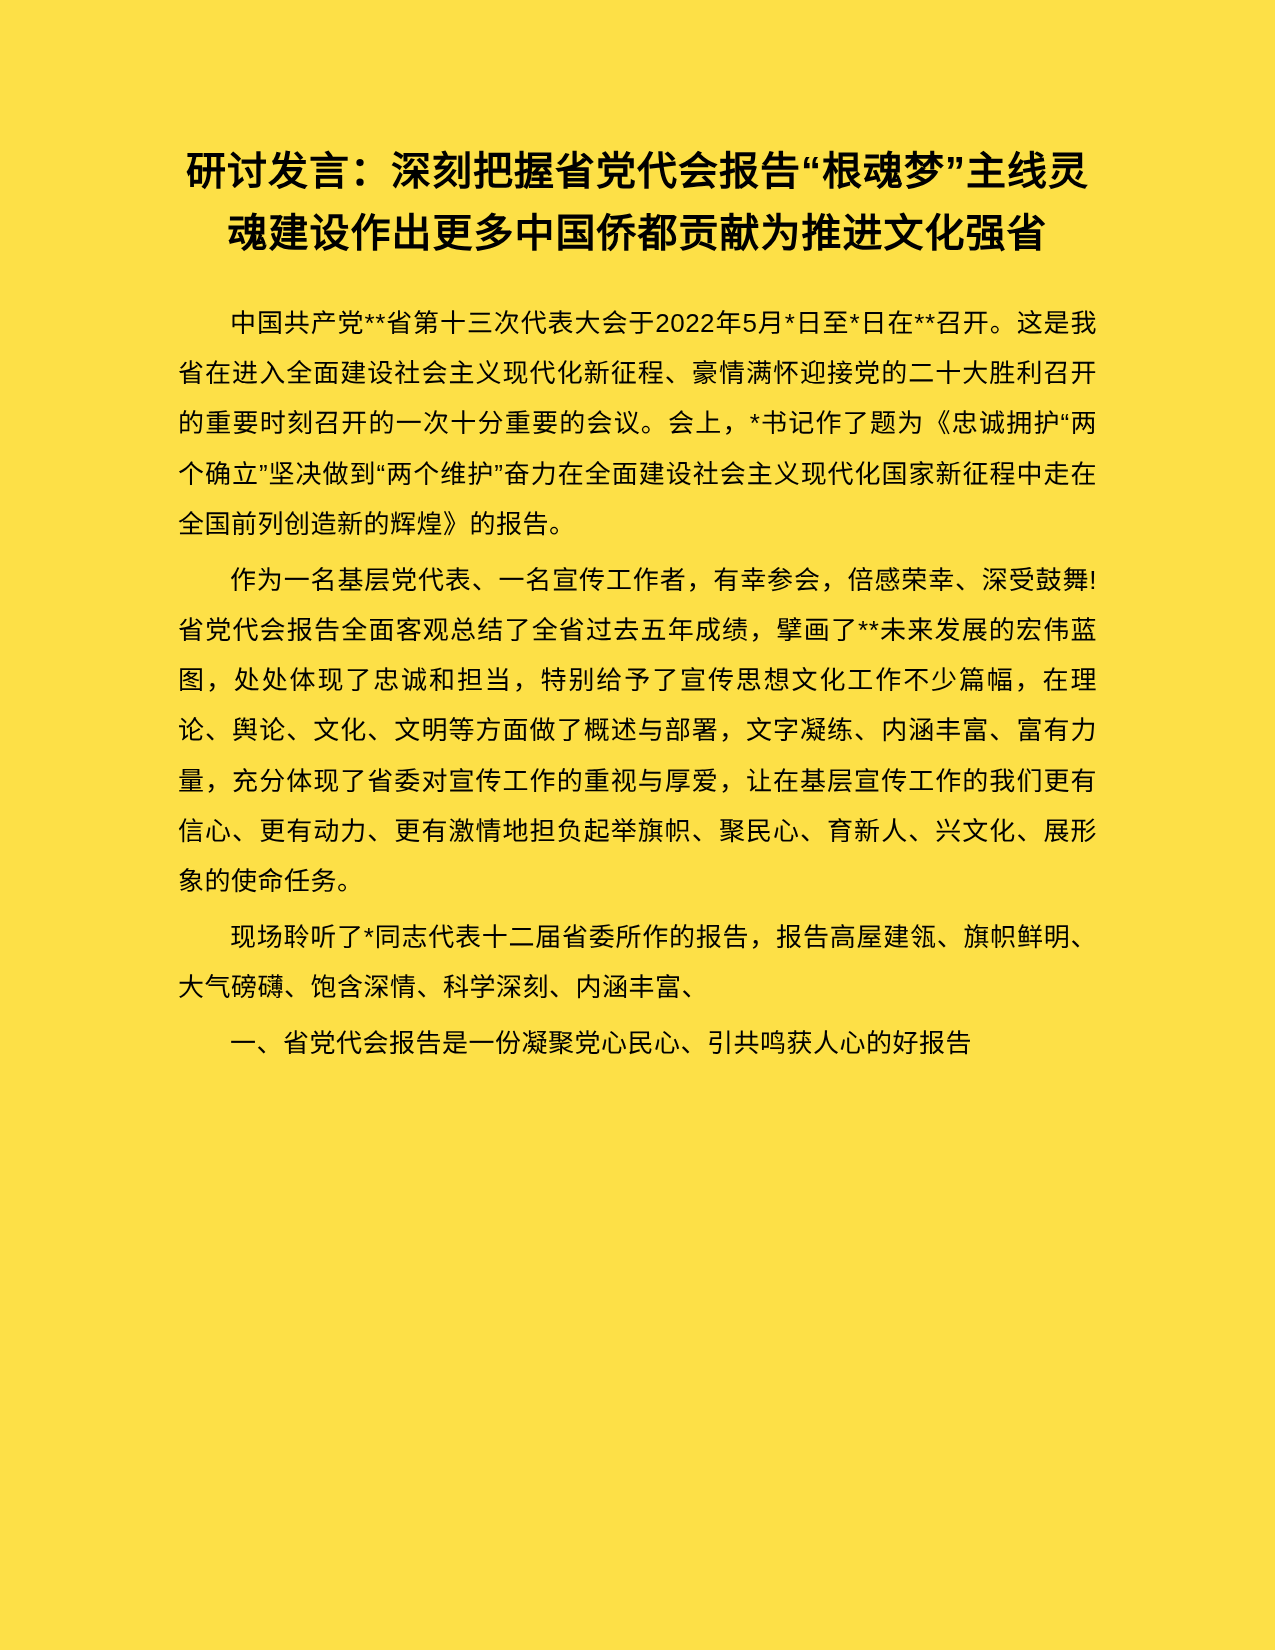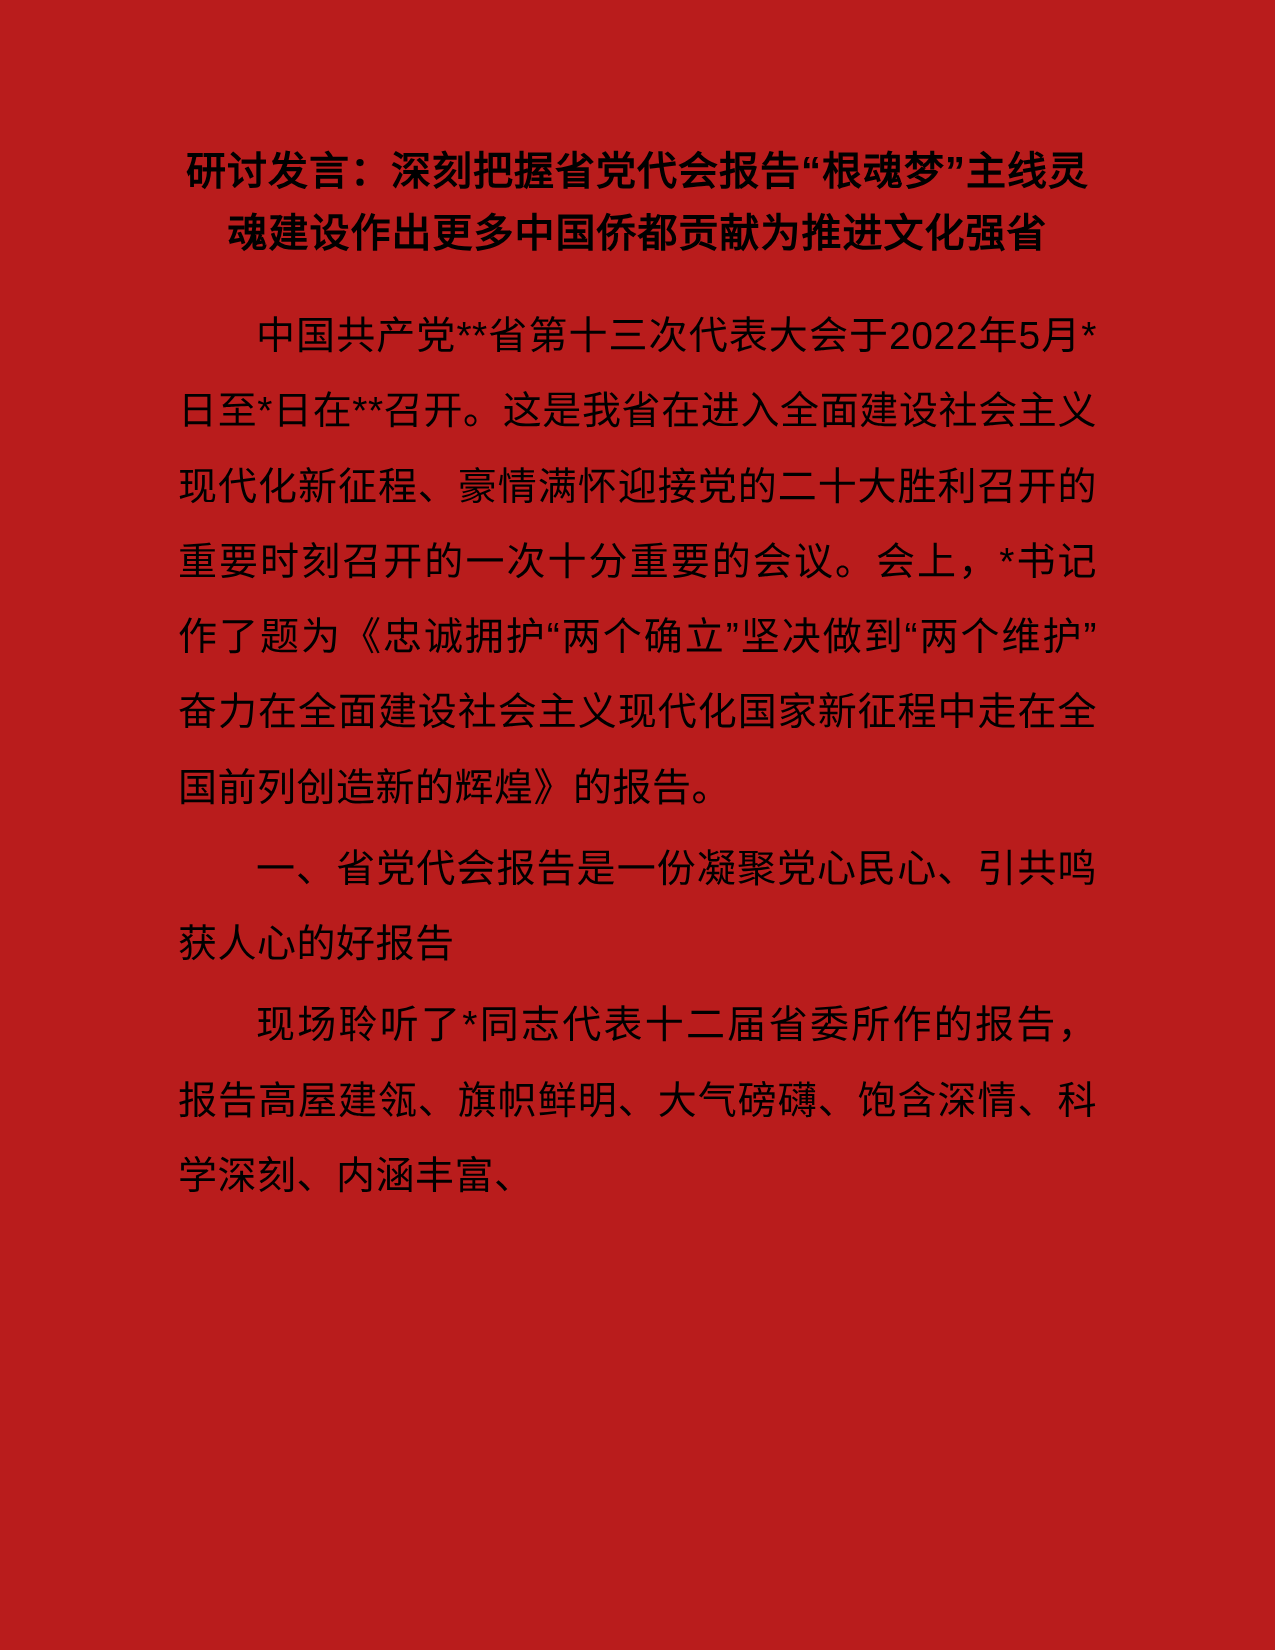--- a/index.html
+++ b/index.html
@@ -5,51 +5,52 @@
     * { margin: 0; padding: 0; box-sizing: border-box; }
 
     html, body {
       background: #ffffff;
     }
 
     .page {
       width: 1275px;
       height: 1650px;
       margin: 0 auto;
-      background: #b91c1c;
+      background: #fde047;
       color: #000000;
       font-family: "Liberation Sans", "DejaVu Sans", sans-serif;
       padding: 140px 178px 0 178px;
       overflow: hidden;
     }
 
     .doc-title {
       font-size: 40px;
       font-weight: 700;
       line-height: 1.55;
       text-align: center;
       letter-spacing: 1px;
       margin-bottom: 34px;
     }
 
     .doc-body p {
-      font-size: 39px;
+      font-size: 26px;
       line-height: 1.93;
       text-align: justify;
       text-justify: inter-ideograph;
       text-indent: 2em;
       letter-spacing: 0.5px;
       margin: 0 0 6px 0;
       word-break: break-all;
     }
   </style>
 </head>
 <body>
 
 <div class="page">
   <h1 class="doc-title">研讨发言：深刻把握省党代会报告“根魂梦”主线灵魂建设作出更多中国侨都贡献为推进文化强省</h1>
 
   <div class="doc-body">
     <p>中国共产党**省第十三次代表大会于2022年5月*日至*日在**召开。这是我省在进入全面建设社会主义现代化新征程、豪情满怀迎接党的二十大胜利召开的重要时刻召开的一次十分重要的会议。会上，*书记作了题为《忠诚拥护“两个确立”坚决做到“两个维护”奋力在全面建设社会主义现代化国家新征程中走在全国前列创造新的辉煌》的报告。</p>
+    <p>作为一名基层党代表、一名宣传工作者，有幸参会，倍感荣幸、深受鼓舞!省党代会报告全面客观总结了全省过去五年成绩，擘画了**未来发展的宏伟蓝图，处处体现了忠诚和担当，特别给予了宣传思想文化工作不少篇幅，在理论、舆论、文化、文明等方面做了概述与部署，文字凝练、内涵丰富、富有力量，充分体现了省委对宣传工作的重视与厚爱，让在基层宣传工作的我们更有信心、更有动力、更有激情地担负起举旗帜、聚民心、育新人、兴文化、展形象的使命任务。</p>
+    <p>现场聆听了*同志代表十二届省委所作的报告，报告高屋建瓴、旗帜鲜明、大气磅礴、饱含深情、科学深刻、内涵丰富、</p>
     <p>一、省党代会报告是一份凝聚党心民心、引共鸣获人心的好报告</p>
-    <p>现场聆听了*同志代表十二届省委所作的报告，报告高屋建瓴、旗帜鲜明、大气磅礴、饱含深情、科学深刻、内涵丰富、</p>
   </div>
 </div>
 
 </body></html>

